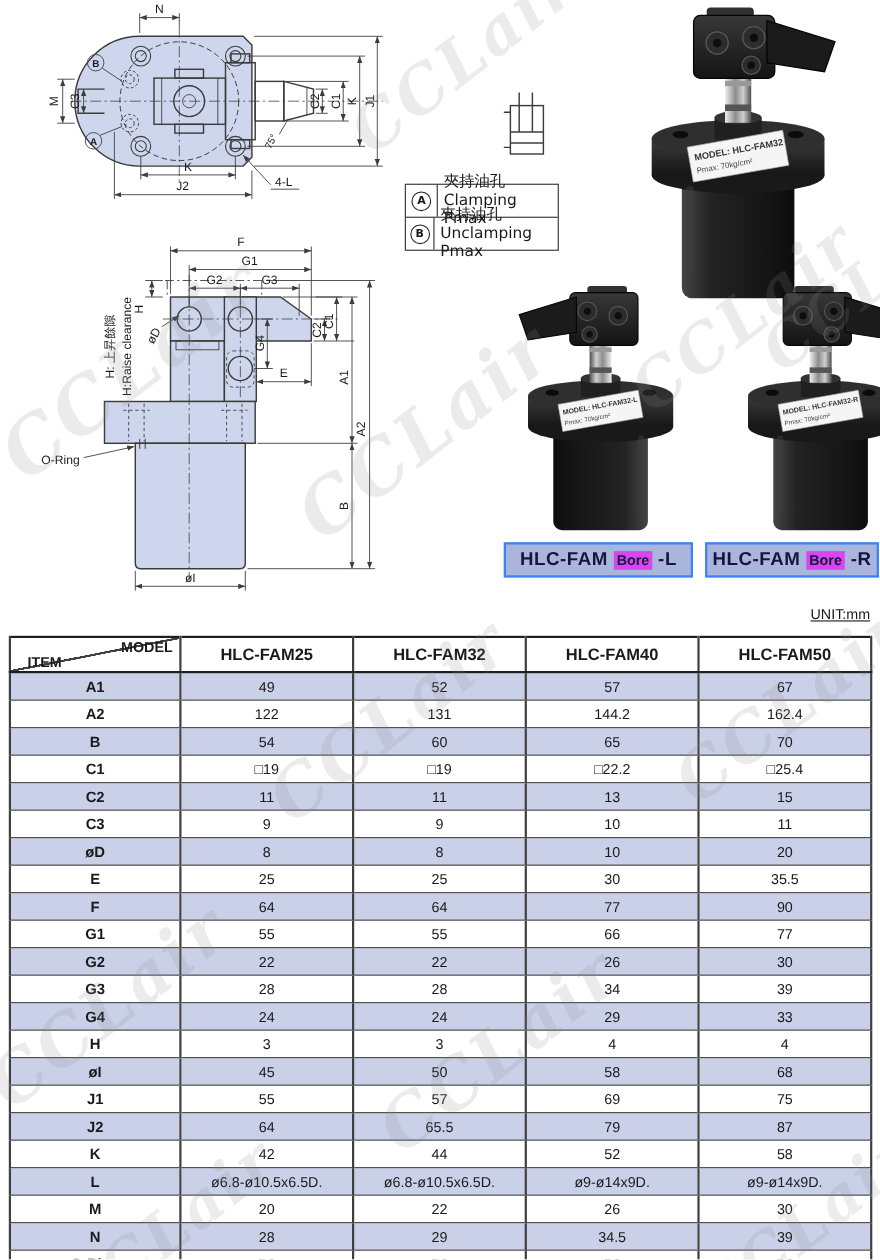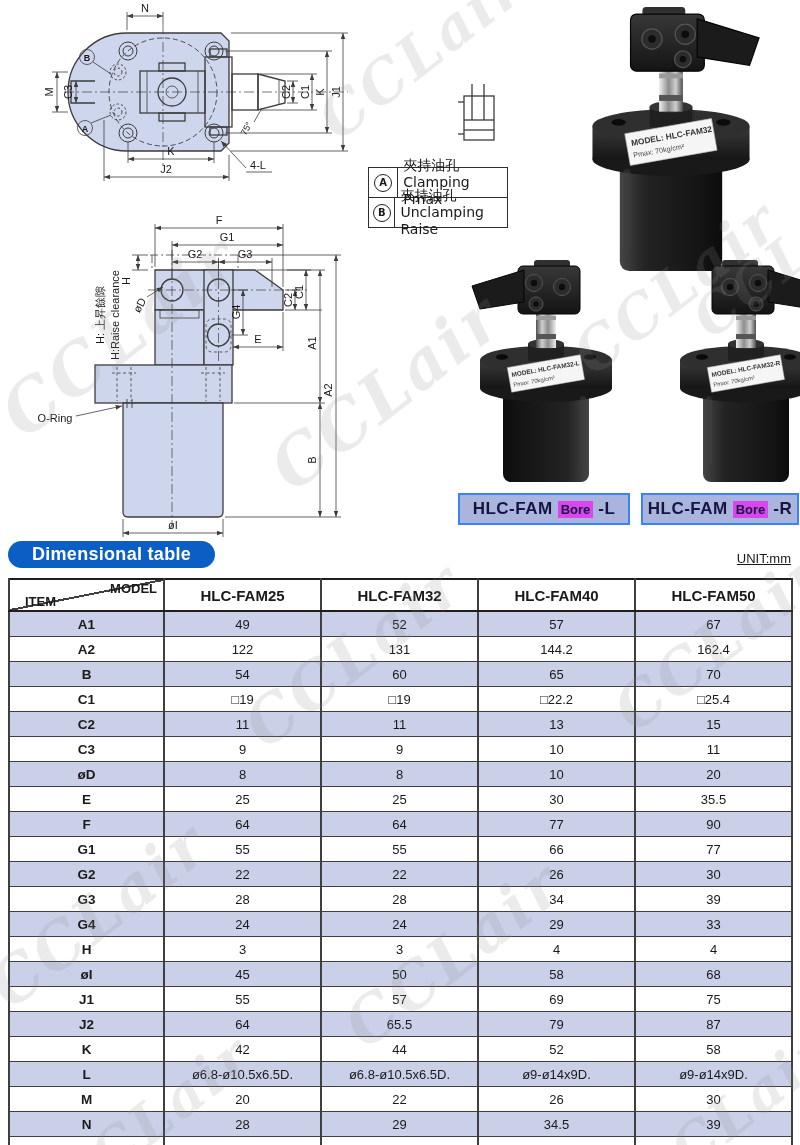--- a/index.html
+++ b/index.html
@@ -293,21 +293,21 @@
         <div>夾持油孔</div>
         <div>Clamping Pmax</div>
       </div>
     </div>
     <div class="legend-row">
       <div class="legend-sym">
         <span class="circle-letter">B</span>
       </div>
       <div class="legend-text">
         <div>夾持油孔</div>
-        <div>Unclamping Raise</div>
+        <div>Unclamping Pmax</div>
       </div>
     </div>
   </div>
 
   <svg width="0" height="0" style="position:absolute" aria-hidden="true">
     <defs>
       <linearGradient id="gBody" x1="0" y1="0" x2="1" y2="0">
         <stop offset="0" stop-color="#454545"></stop>
           <stop offset="0.25" stop-color="#232323"></stop>
         <stop offset="0.8" stop-color="#141414"></stop>
@@ -384,23 +384,20 @@
     <span class="badge-model">HLC-FAM</span>
     <span class="badge-bore">Bore</span>
     <span class="badge-suffix">-L</span>
   </div>
   <div class="badge" style="left:641px;top:493px;width:154px">
     <span class="badge-model">HLC-FAM</span>
     <span class="badge-bore">Bore</span>
     <span class="badge-suffix">-R</span>
   </div>
 
-  <div class="pill">
-    <span>Dimensional table</span>
-  </div>
   <div class="unit">UNIT:mm</div>
 
   <table class="dim-table">
     <colgroup>
       <col style="width:155px">
         <col style="width:157px">
         <col style="width:157px">
         <col style="width:157px">
         <col style="width:157px">
     </colgroup>

